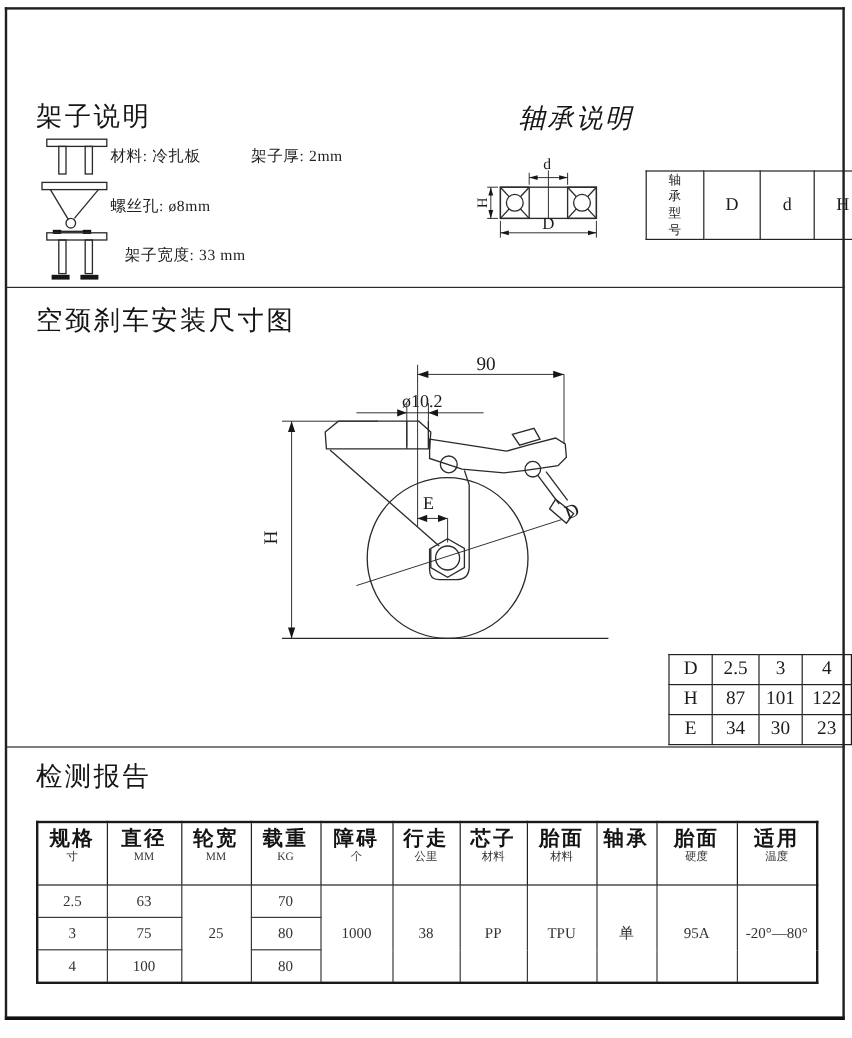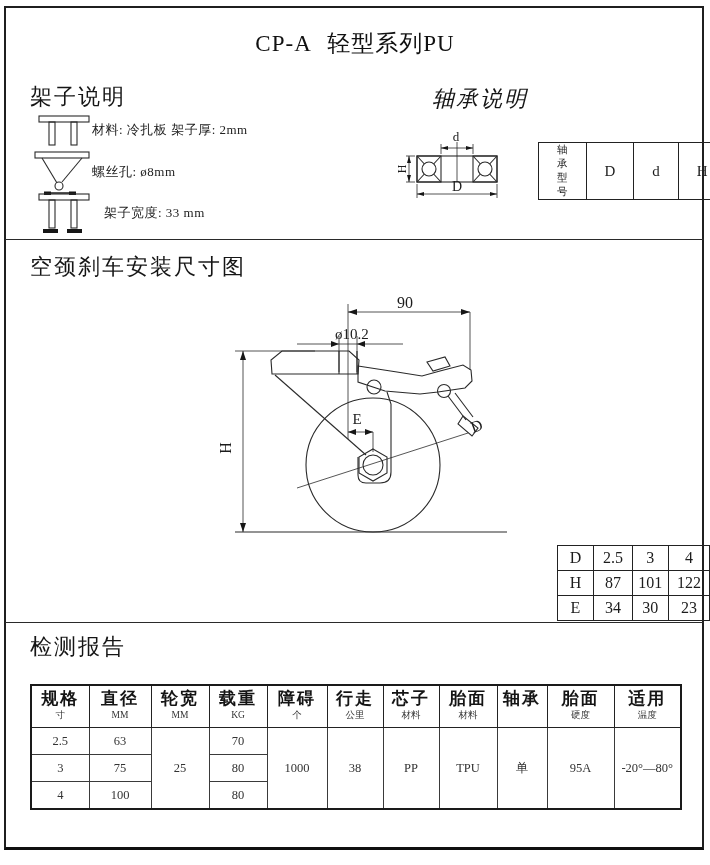--- a/index.html
+++ b/index.html
@@ -31,45 +31,44 @@
 
   
   .dhe{position:absolute;left:557px;top:545px;border-collapse:collapse;table-layout:fixed;}
   .dhe td{border:1.5px solid #222;text-align:center;font-size:16px;height:24px;padding:0 2px;}
   .dhe td:nth-child(1){width:34px;} .dhe td:nth-child(2){width:36px;}
   .dhe td:nth-child(3){width:32px;} .dhe td:nth-child(4){width:38px;}
 
   
   .report{position:absolute;left:30px;top:684px;width:650px;border-collapse:collapse;
         table-layout:fixed;border:2px solid #1a1a1a;}
-  .report th{border:1.4px solid #222;padding:3px 0 6px 0;vertical-align:top;}
+  .report th{border:1.4px solid #222;padding:3px 0 16px 0;vertical-align:top;}
   .report td{border:1.2px solid #3a3a3a;text-align:center;font-size:12.5px;height:24px;color:#333;}
   .h-main{font-size:17px;font-weight:600;letter-spacing:2px;color:#141414;line-height:20px;}
   .h-sub{font-size:9.5px;font-weight:400;color:#333;line-height:12px;min-height:12px;}
 </style>
 </head>
 <body>
 
 <div class="page">
   <div class="sheet-border"></div>
   <div class="divider d1"></div>
   <div class="divider d2"></div>
 
-  <div class="doc-title">CP-A 轻型系列PU</div>
 
   <div class="sec-heading" style="left:30px;top:82px;">架子说明</div>
 
   <svg style="left:38px;top:113px;" width="54" height="36" viewBox="0 0 54 36">
     <rect x="1" y="3" width="50" height="6"></rect>
     <rect x="11" y="9" width="6" height="23"></rect>
     <rect x="33" y="9" width="6" height="23"></rect>
   </svg>
   <div class="small-label" style="left:92px;top:121px;">
     <span>材料: 冷扎板</span>
-    <span style="">架子厚: 2mm</span>
+    <span style="margin-left:38px;">架子厚: 2mm</span>
   </div>
 
   <svg style="left:34px;top:150px;" width="60" height="48" viewBox="0 0 60 48">
     <rect x="1" y="2" width="54" height="6"></rect>
     <line x1="8" y1="8" x2="23" y2="33"></line>
     <line x1="48" y1="8" x2="28" y2="32"></line>
     <circle cx="25" cy="36" r="4"></circle>
     <line x1="13" y1="43" x2="39" y2="43" style="stroke-width:1.6;"></line>
     <rect class="fill" x="10" y="41.5" width="7" height="3.5"></rect>
     <rect class="fill" x="35" y="41.5" width="7" height="3.5"></rect>

